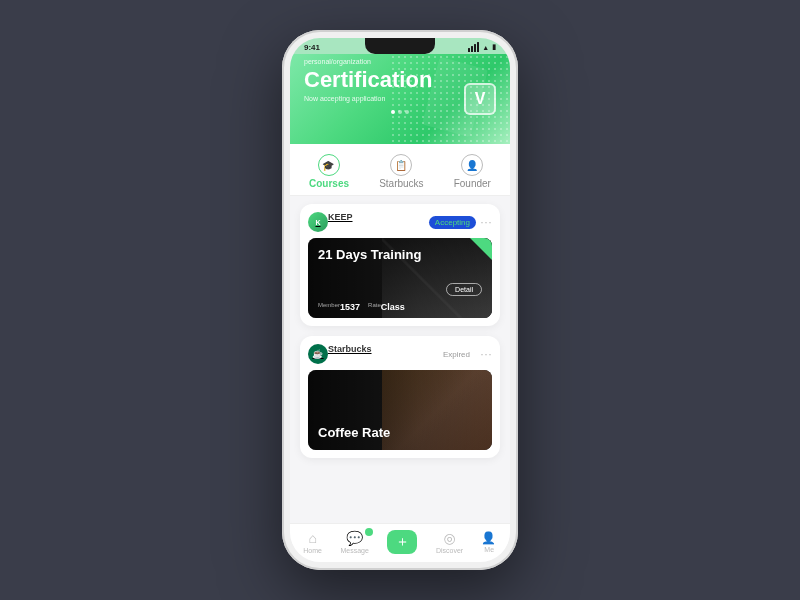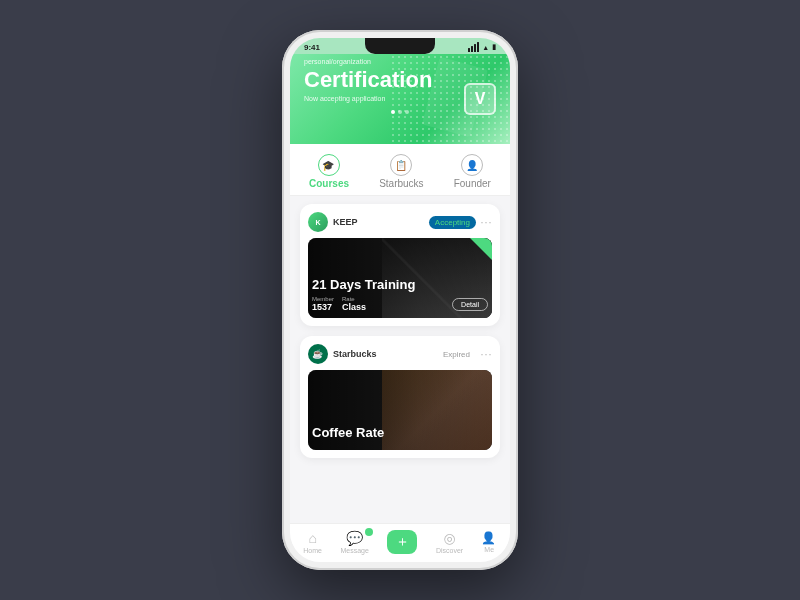--- a/index.html
+++ b/index.html
@@ -197,22 +197,22 @@
       box-shadow: 0 2px 8px rgba(0,0,0,0.06);
     }
     .card-header {
       display: flex;
       align-items: center;
       justify-content: space-between;
       margin-bottom: 6px;
     }
     .org-info {
       display: flex;
-      align-items: center;
-      gap: 5px;
+      align-items: flex-start;
+      text-decoration: underline;
     }
     .org-avatar {
       width: 20px;
       height: 20px;
       border-radius: 50%;
       background: linear-gradient(135deg, #4dd980, #2a9d5c);
       display: flex;
       align-items: center;
       justify-content: center;
       font-size: 7px;
@@ -229,21 +229,21 @@
       font-weight: 600;
       color: #333;
     }
     .card-status {
       font-size: 8px;
       padding: 2px 6px;
       border-radius: 8px;
     }
     .status-accepting {
       color: #4dd980;
-      background: #0369a1;
+      background: #1d4ed8;
     }
     .status-expired {
       color: #999;
     }
     .more-icon {
       font-size: 12px;
       color: #bbb;
       margin-left: 4px;
     }
 
@@ -290,36 +290,37 @@
     .green-corner {
       position: absolute;
       top: 0; right: 0;
       width: 0; height: 0;
       border-left: 22px solid transparent;
       border-top: 22px solid #4dd980;
     }
     .course-info {
       position: absolute;
       bottom: 0; left: 0; right: 0;
-      padding: 6px 4px;
+      padding: 6px 10px;
     }
     .course-title {
       font-size: 13px;
       font-weight: 700;
       color: white;
       margin-bottom: 4px;
     }
     .course-meta {
       display: flex;
       align-items: center;
       gap: 8px;
     }
     .meta-item {
       display: flex;
-      flex-direction: column;
+      flex-direction: row;
+      margin-top: 36px;
     }
     .meta-label {
       font-size: 6px;
       color: rgba(255,255,255,0.6);
     }
     .meta-value {
       font-size: 9px;
       font-weight: 600;
       color: white;
     }

